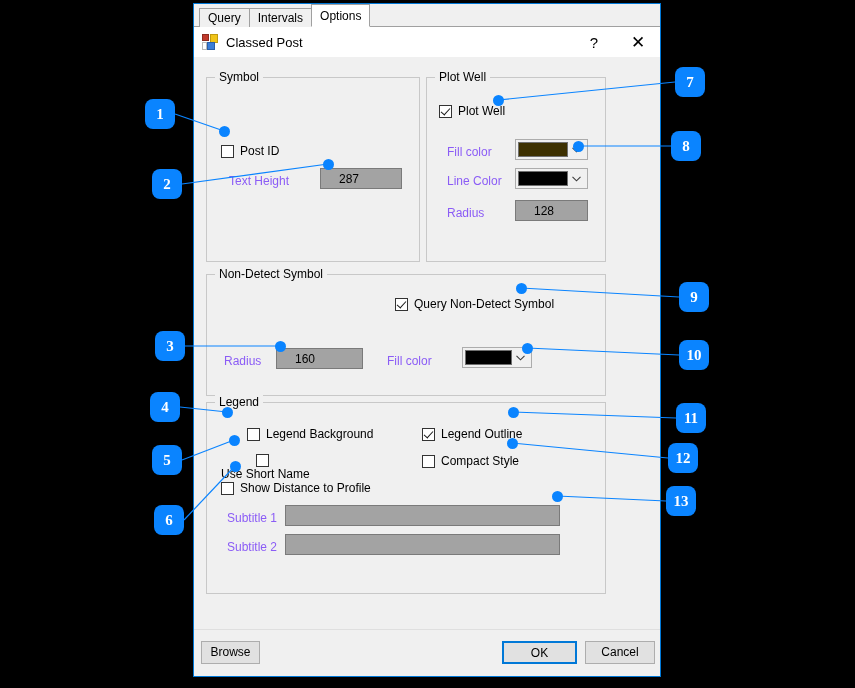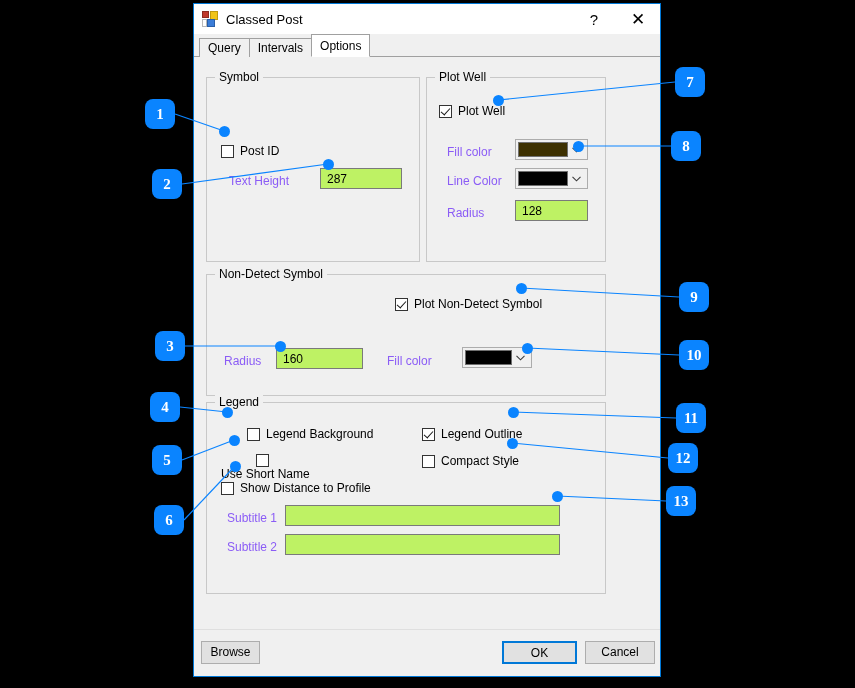--- a/index.html
+++ b/index.html
@@ -145,25 +145,25 @@
   .lbl {
     position: absolute;
     font-size: 12px;
     line-height: 14px;
     white-space: nowrap;
     color: #8b5cf6;
   }
   .txt {
     position: absolute;
     border: 1px solid #7a7a7a;
-    background: #bef264;
+    background: #a3a3a3;
     box-sizing: border-box;
     font-family: "Liberation Sans", sans-serif;
     font-size: 12px;
-    padding: 0 6px;
+    padding: 0 18px;
     color: #000;
     line-height: 18px;
     height: 21px;
     outline: none;
   }
   .chk-wrap {
     position: absolute;
     display: flex;
     align-items: center;
     white-space: nowrap;
@@ -274,41 +274,41 @@
     width: 11px;
     height: 11px;
     border-radius: 50%;
     background: #0a84ff;
   }
 </style>
 </head>
 <body>
 
 <div id="dialog">
+
+  <div id="tabstrip">
+    <div class="tab">Query</div>
+    <div class="tab">Intervals</div>
+    <div class="tab active">Options</div>
+  </div>
 
   <div id="titlebar">
     <span class="app-icon">
       <i class="sq-red"></i>
         <i class="sq-yell"></i>
         <i class="sq-wh"></i>
         <i class="sq-blue"></i>
     </span>
     <span id="title-text">Classed Post</span>
     <span class="title-btns">
       <span class="title-btn help">?</span>
       <span class="title-btn close">✕</span>
     </span>
   </div>
 
-  <div id="tabstrip">
-    <div class="tab">Query</div>
-    <div class="tab">Intervals</div>
-    <div class="tab active">Options</div>
-  </div>
-
   <div id="client">
 
     <div class="group" id="grp-symbol">
       <span class="legend-cap">Symbol</span>
 
       <div class="chk-wrap" style="left:14px; top:66px;text-align:right;">
         <span class="chk"></span>
         <span class="chk-lbl">Post ID</span>
       </div>
 
@@ -346,21 +346,21 @@
 
       <span class="lbl" style="left:20px; top:128px;">Radius</span>
       <input class="txt" style="left: 88px; top: 122px; width: 73px;" value="128">
     </div>
 
     <div class="group" id="grp-nondet">
       <span class="legend-cap">Non-Detect Symbol</span>
 
       <div class="chk-wrap" style="left:188px; top:22px;">
         <span class="chk checked"></span>
-        <span class="chk-lbl">Plot Non-Detect Symbol</span>
+        <span class="chk-lbl">Query Non-Detect Symbol</span>
       </div>
 
       <span class="lbl" style="left:17px; top:79px;">Radius</span>
       <input class="txt" style="left: 69px; top: 73px; width: 87px;" value="160">
 
       <span class="lbl" style="left:180px; top:79px;">Fill color</span>
       <div class="colorcombo" style="left:255px; top:72px; width:70px;">
         <span class="swatch" id="sw-fill-nd" style="background: rgb(0, 0, 0);"></span>
         <span class="arrow">
           <svg width="9" height="6" viewBox="0 0 9 6">

